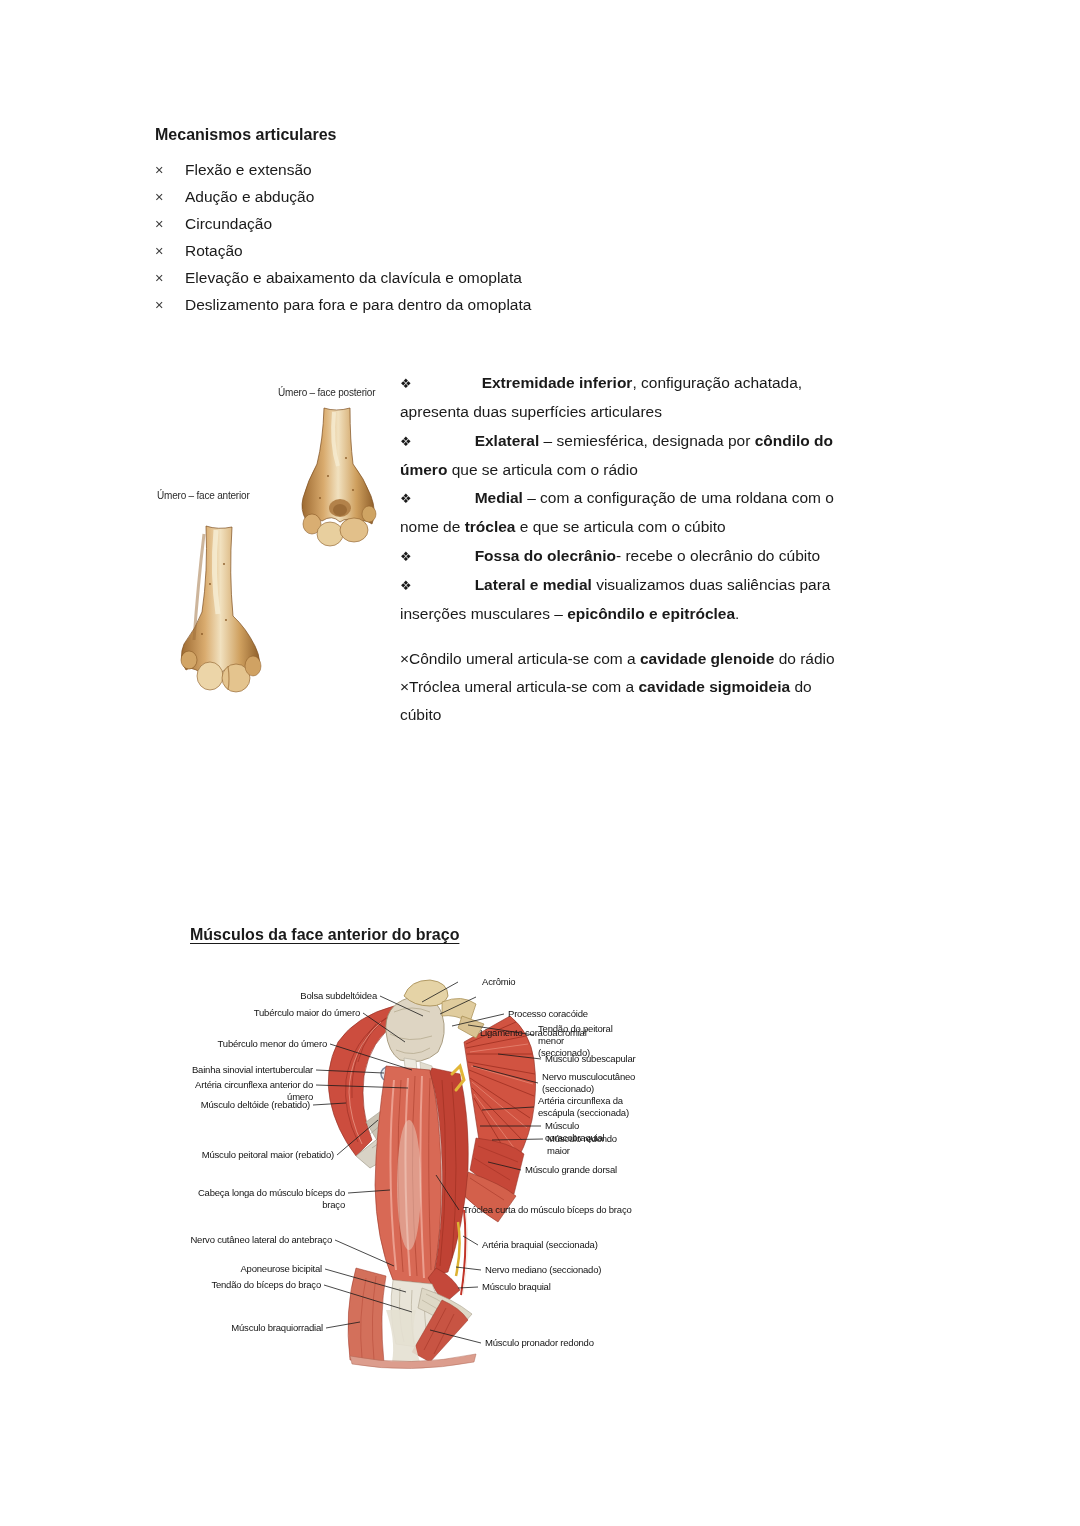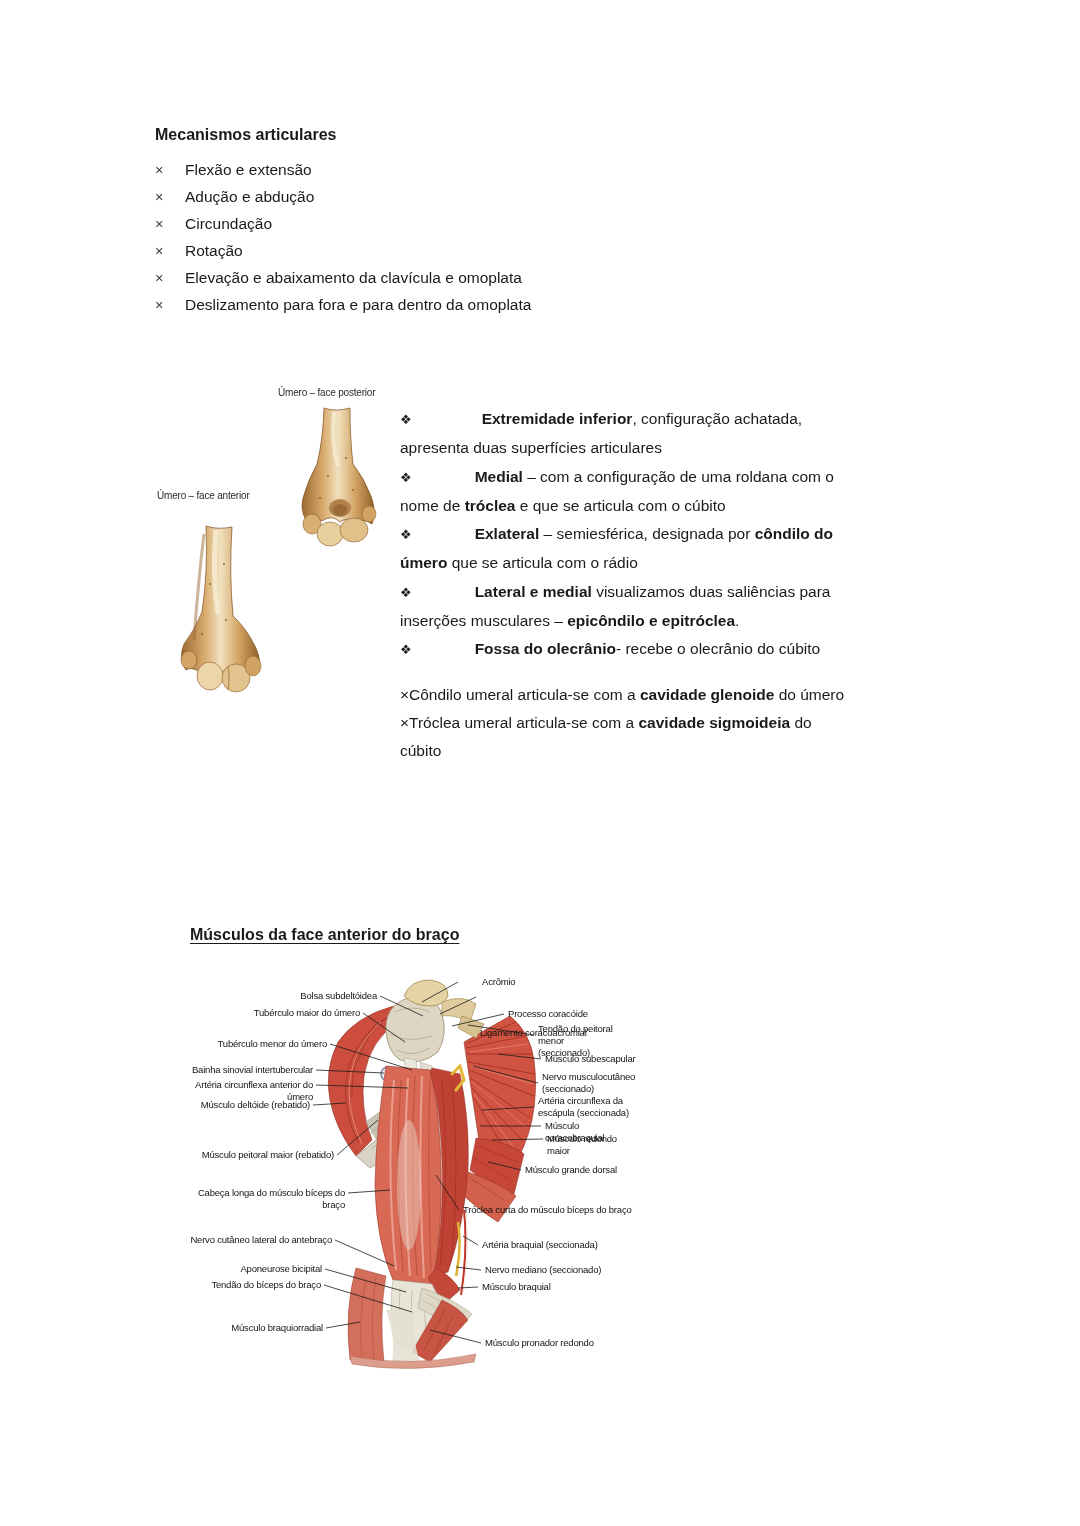--- a/index.html
+++ b/index.html
@@ -5,21 +5,21 @@
   html,body{margin:0;padding:0;background:#fff;}
   .page{position:relative;width:940px;height:1526px;background:#ffffff;
         font-family:"Liberation Sans",sans-serif;color:#1a1a1a;overflow:hidden;}
   .h1{position:absolute;left:155px;top:126px;font-size:16px;font-weight:bold;}
   .xlist{position:absolute;left:155px;top:156px;}
   .xrow{height:27px;display:flex;align-items:center;}
   .xmk{display:inline-block;width:30px;font-size:14.5px;color:#3a3a3a;}
   .xtx{font-size:15.5px;}
   .fig1-lab{position:absolute;font-size:10px;letter-spacing:-0.2px;color:#2b2b2b;}
   .bone{position:absolute;}
-  .notes{position:absolute;left:400px;top:369px;width:545px;font-size:15.5px;line-height:28.3px;margin-top:36px;}
+  .notes{position:absolute;left:400px;top:369px;width:545px;font-size:15.5px;line-height:28.3px;}
   .para{white-space:pre-wrap;}
   .para .mk{font-size:13px;}
   .tab{display:inline-block;}
   .b{font-weight:bold;}
   .xnotes{margin-top:16px;}
   .h2{position:absolute;left:155px;top:926px;font-size:16px;font-weight:bold;
       text-decoration:underline;text-underline-offset:3px;margin-left:35px;}
   .fig2{position:absolute;left:180px;top:970px;width:460px;height:400px;overflow:visible;}
   .fig2 .art{position:absolute;left:0;top:0;overflow:visible;}
   .lbl{position:absolute;font-size:9.5px;line-height:12px;letter-spacing:-0.2px;
@@ -98,30 +98,30 @@
     <circle cx="34" cy="60" r="0.9" fill="#8a5a26"></circle>
       <circle cx="48" cy="40" r="0.9" fill="#8a5a26"></circle>
     <circle cx="50" cy="96" r="0.9" fill="#8a5a26"></circle>
       <circle cx="26" cy="110" r="0.9" fill="#8a5a26"></circle>
   </svg>
 
   <div class="notes">
     <div>
         <div class="para"><span class="mk">❖</span><span class="tab" style="width: 70px;"></span><span class="b">Extremidade inferior</span><span>, configuração achatada,
 apresenta duas superfícies articulares</span></div>
+        <div class="para"><span class="mk">❖</span><span class="tab" style="width: 63px;"></span><span class="b">Exlateral</span><span> – semiesférica, designada por </span><span class="b">côndilo do
+</span><span class="b">úmero</span><span> que se articula com o rádio</span></div>
         <div class="para"><span class="mk">❖</span><span class="tab" style="width: 63px;"></span><span class="b">Medial</span><span> – com a configuração de uma roldana com o
 nome de </span><span class="b">tróclea</span><span> e que se articula com o cúbito</span></div>
-        <div class="para"><span class="mk">❖</span><span class="tab" style="width: 63px;"></span><span class="b">Exlateral</span><span> – semiesférica, designada por </span><span class="b">côndilo do
-</span><span class="b">úmero</span><span> que se articula com o rádio</span></div>
+        <div class="para"><span class="mk">❖</span><span class="tab" style="width: 63px;"></span><span class="b">Fossa do olecrânio</span><span>- recebe o olecrânio do cúbito</span></div>
         <div class="para"><span class="mk">❖</span><span class="tab" style="width: 63px;"></span><span class="b">Lateral e medial</span><span> visualizamos duas saliências para
 inserções musculares – </span><span class="b">epicôndilo e epitróclea</span><span>.</span></div>
-        <div class="para"><span class="mk">❖</span><span class="tab" style="width: 63px;"></span><span class="b">Fossa do olecrânio</span><span>- recebe o olecrânio do cúbito</span></div>
       </div>
     <div class="xnotes">
-        <div class="para"><span>×Côndilo umeral articula-se com a </span><span class="b">cavidade glenoide</span><span> do úmero</span></div>
+        <div class="para"><span>×Côndilo umeral articula-se com a </span><span class="b">cavidade glenoide</span><span> do rádio</span></div>
         <div class="para"><span>×Tróclea umeral articula-se com a </span><span class="b">cavidade sigmoideia</span><span> do
 cúbito</span></div>
       </div>
   </div>
 
   <div class="h2">Músculos da face anterior do braço</div>
 
   <div class="fig2">
     <svg class="art" width="460" height="400" viewBox="0 0 460 400">
 

